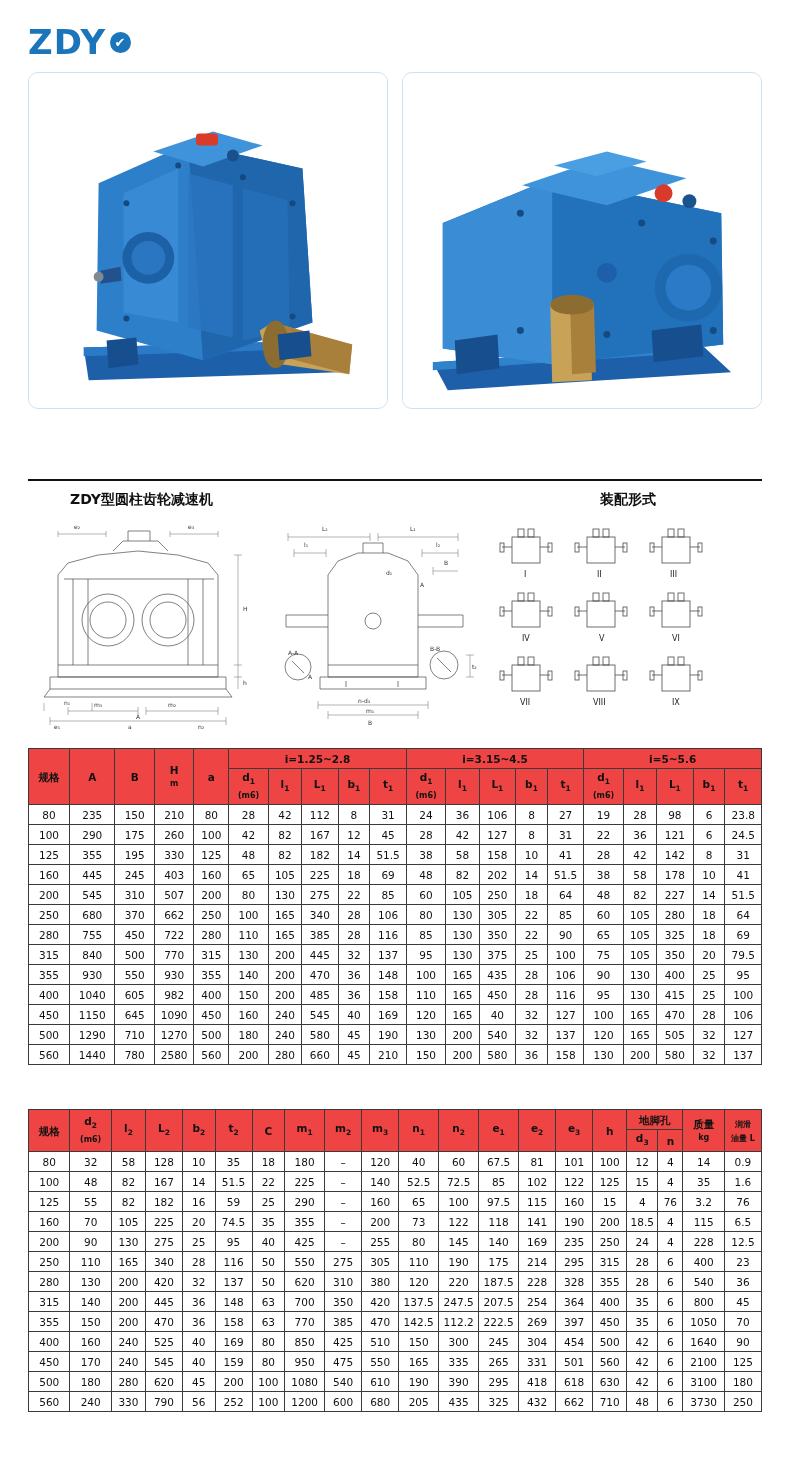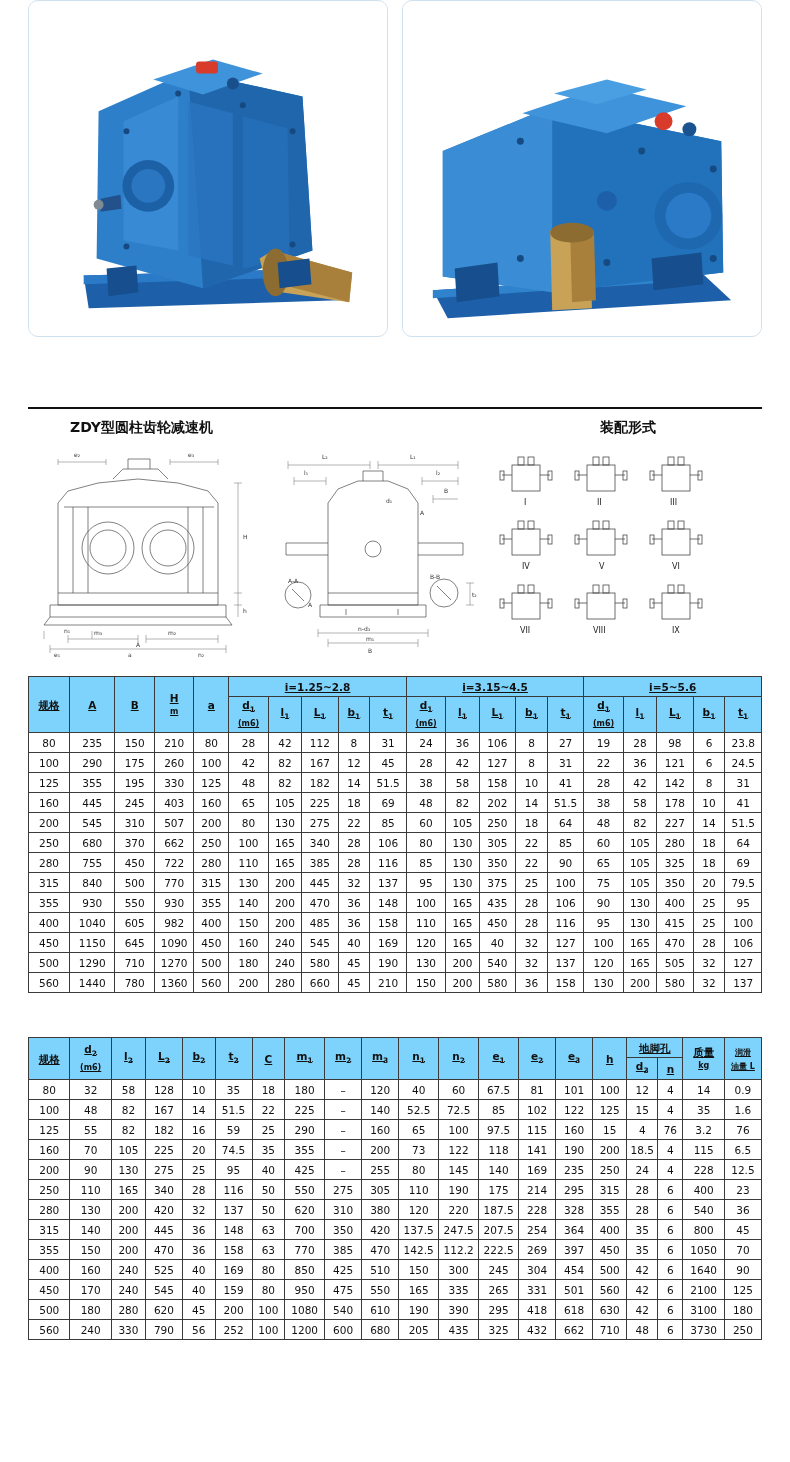--- a/index.html
+++ b/index.html
@@ -80,32 +80,38 @@
     table-layout:fixed;
   }
   table.spec th, table.spec td{
     border:1px solid #3a3a3a;
     text-align:center;
     padding:2px 0 2px 0;
     height:15px;
     line-height:12px;
     white-space:nowrap;
   }
-  table.spec th{font-weight:bold;background:#7dd3fc;text-decoration:underline;}
+  table.spec th{font-weight:bold;background:#ef4444;}
   table.spec td{font-weight:normal;}
   .sub{font-size:7.5px;vertical-align:sub;}
   .tiny{font-size:8px;}
   .two-line{line-height:10px;}
   .spacer{height:26px;}
 </style>
 </head>
 <body>
 
 <div class="page">
 
+  <div class="logo-wrap">
+    <div class="logo">
+      <span>ZDY</span>
+        <span class="mark">✔</span>
+    </div>
+  </div>
 
   <div class="photos">
 
     <div class="photo">
       <svg viewBox="0 0 360 335">
         <rect x="0" y="0" width="360" height="335" fill="#ffffff"></rect>
 
         <path d="M55 275 L300 268 L312 300 L60 308 Z" fill="#1d5fa8"></path>
         <path d="M55 275 L300 268 L300 276 L55 284 Z" fill="#2a7ac8"></path>
 
@@ -699,21 +705,21 @@
             <td>120</td>
             <td>165</td>
             <td>505</td>
             <td>32</td>
             <td>127</td>
           </tr>
           <tr>
             <td>560</td>
             <td>1440</td>
             <td>780</td>
-            <td>1360</td>
+            <td>2580</td>
             <td>560</td>
             <td>200</td>
             <td>280</td>
             <td>660</td>
             <td>45</td>
             <td>210</td>
             <td>150</td>
             <td>200</td>
             <td>580</td>
             <td>36</td>

